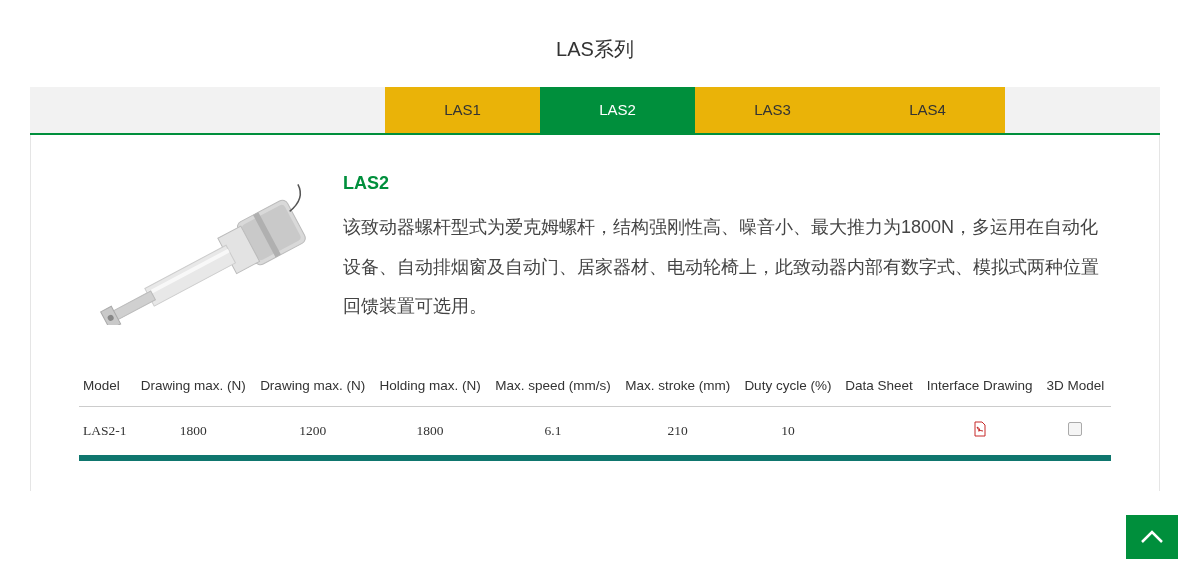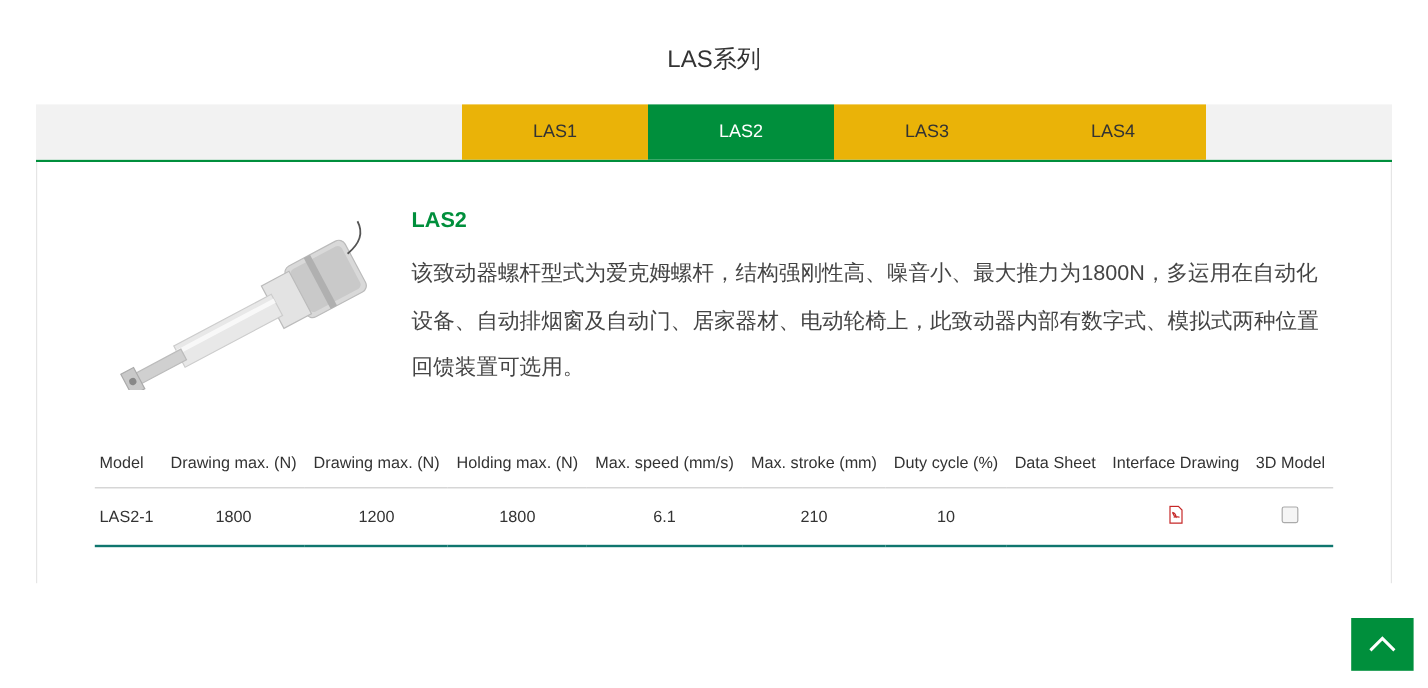--- a/index.html
+++ b/index.html
@@ -92,21 +92,22 @@
     font-weight: 400;
     padding: 10px 6px;
     text-align: center;
     border-bottom: 1px solid #ccc;
     line-height: 1.4;
   }
   table.spec th:first-child { text-align: left; padding-left: 4px; }
   table.spec td {
     padding: 14px 6px;
     text-align: center;
-    border-bottom: 2px solid #0f766e;
+    border-bottom: 6px solid #0f766e;
+    font-family: Liberation Serif, serif;
   }
   table.spec td:first-child { text-align: left; padding-left: 4px; }
   .pdf-icon {
     display: inline-block;
     width: 14px;
     height: 16px;
     position: relative;
   }
   .pdf-icon svg { display: block; }
   .doc-icon {

